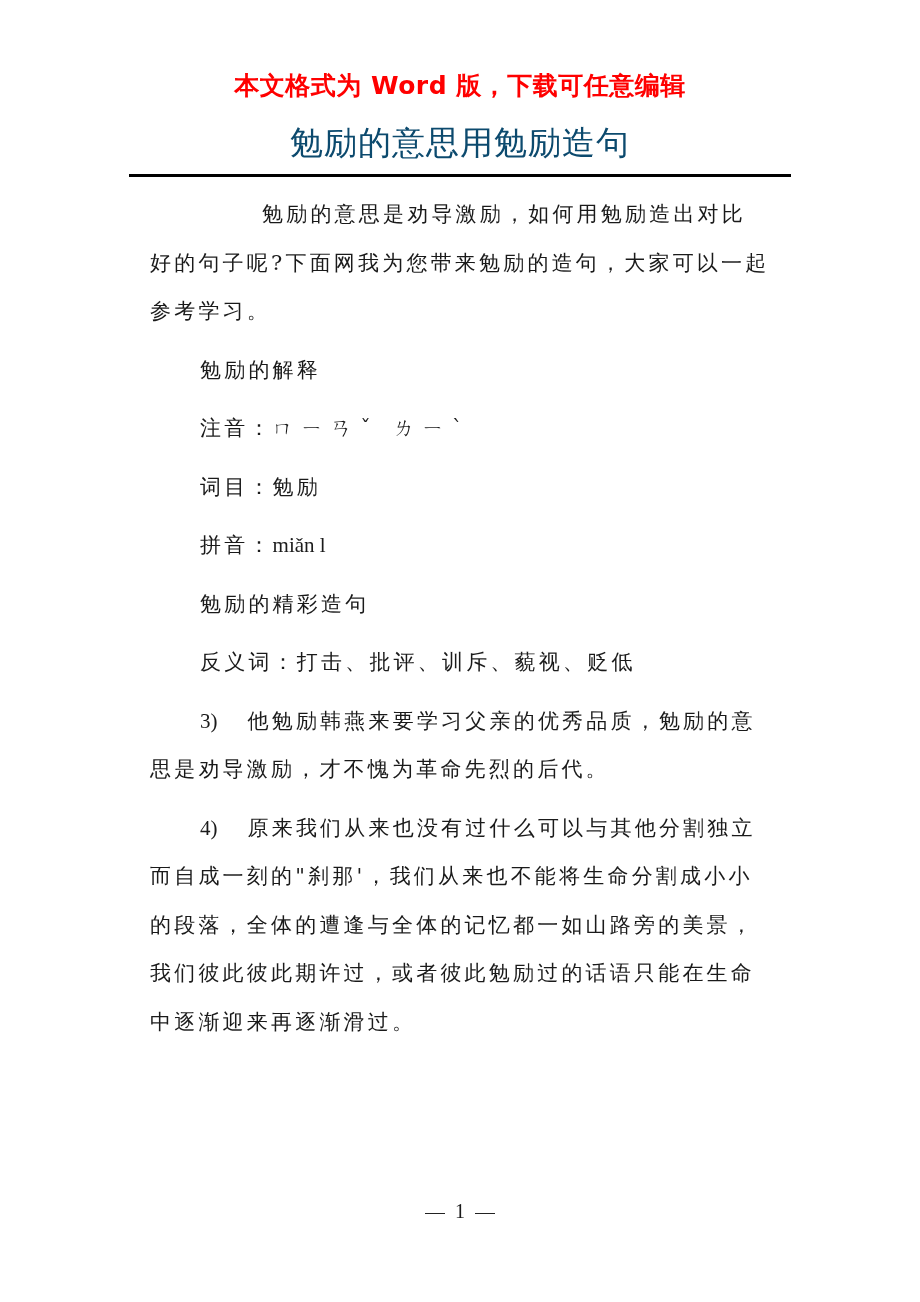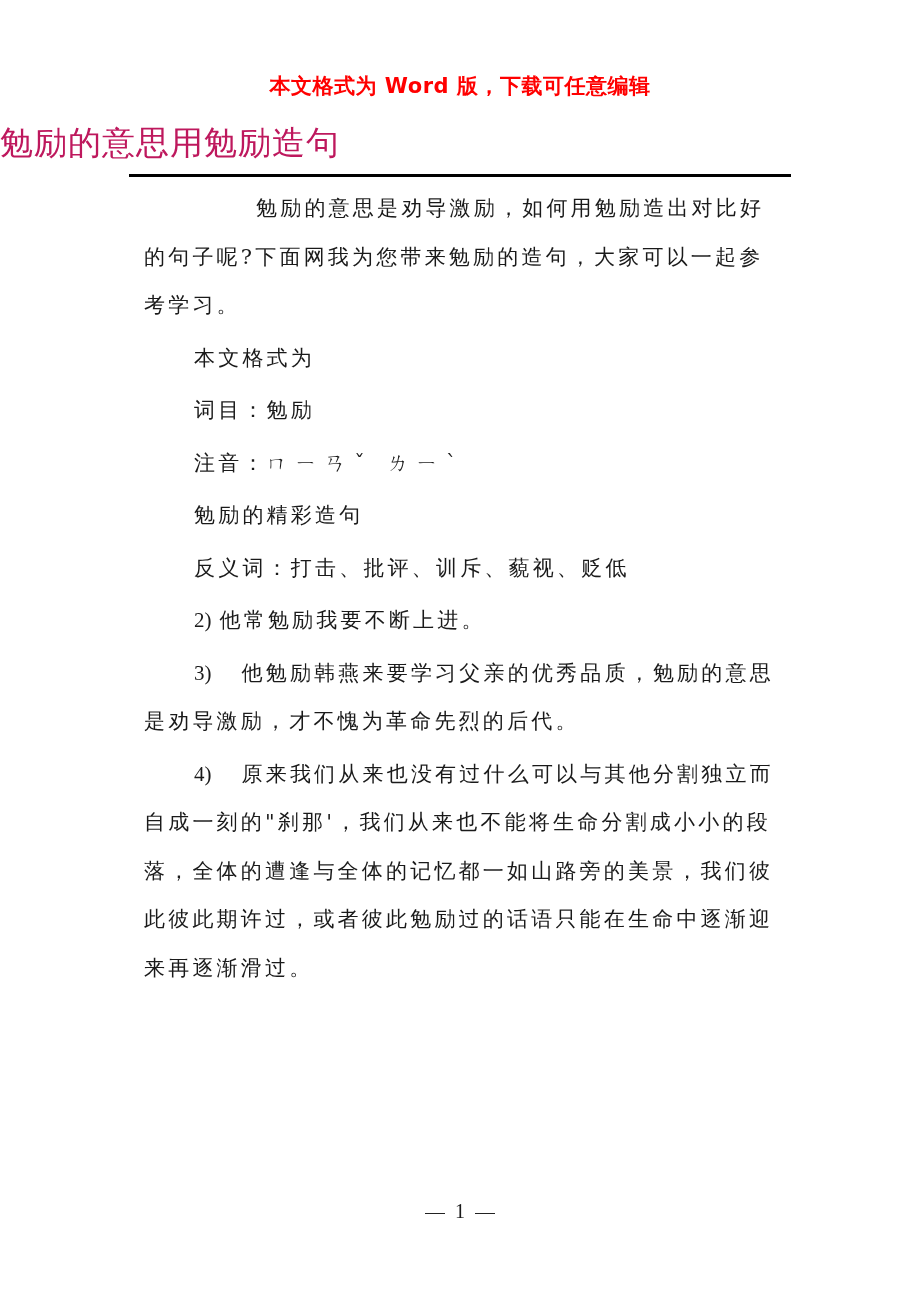--- a/index.html
+++ b/index.html
@@ -1,28 +1,28 @@
 <!DOCTYPE html>
 <html><head>
   <meta charset="utf-8">
   <style>
     html, body { margin: 0; padding: 0; background: #ffffff; }
     body { width: 920px; height: 1302px; position: relative; overflow: hidden;
            font-family: "DejaVu Serif", "Liberation Serif", serif; color: #1a1a1a; }
     .page { position: absolute; left: 0; top: 0; width: 920px; height: 1302px; }
     .banner { position: absolute; top: 66px; left: 0; width: 920px; text-align: center;
               font-family: "DejaVu Sans", "Liberation Sans", sans-serif; font-weight: bold;
-              font-size: 21px; line-height: 40px; color: #ff0000; letter-spacing: 0.5px; }
-    .title { position: absolute; top: 118px; left: 0; width: 920px; 
+              font-size: 25px; line-height: 40px; color: #ff0000; letter-spacing: 0.5px; }
+    .title { position: absolute; top: 118px; left: 0; width: 920px; text-align: center;
              font-family: "DejaVu Sans", "Liberation Sans", sans-serif;
-             font-size: 33px; line-height: 50px; color: #be185d; letter-spacing: 1px; }
+             font-size: 33px; line-height: 50px; color: #0c4a6e; letter-spacing: 1px; }
     .rule { position: absolute; top: 174px; left: 129px; width: 662px; height: 3px; background: #000; }
     .body { position: absolute; top: 180px; left: 140px; width: 640px; font-size: 21px;
             line-height: 48.5px; letter-spacing: 3.2px; }
-    .p { margin: 4px; }
+    .p { margin: 10px; }
     .indent-intro { text-indent: 112px; }
     .indent { padding-left: 50px; }
     .num-indent { text-indent: 50px; }
     .num { letter-spacing: 0; font-family: "Liberation Serif", serif; }
     .gap { display: inline-block; width: 30px; }
     .gap-s { display: inline-block; width: 8px; }
     .footer { position: absolute; top: 1196px; left: 0; width: 920px; text-align: center;
               font-family: "Liberation Serif", serif; font-size: 20px; line-height: 30px; }
     .footer .dash { display: inline-block; width: 20px; height: 1px; background: #222; vertical-align: middle; margin: 0 10px; }
   </style>
@@ -30,36 +30,36 @@
 <body>
 
 <div class="page">
   <div class="banner">本文格式为 Word 版，下载可任意编辑</div>
   <div class="title">勉励的意思用勉励造句</div>
   <div class="rule"></div>
 
   <div class="body">
     <p class="p indent-intro">勉励的意思是劝导激励，如何用勉励造出对比好的句子呢?下面网我为您带来勉励的造句，大家可以一起参考学习。</p>
 
-    <p class="p indent">本文格式为</p>
+    <p class="p indent">勉励的解释</p>
+    <p class="p indent">
+      <span>注音：</span><span style="letter-spacing:8px;">ㄇㄧㄢˇ ㄌㄧˋ</span>
+    </p>
     <p class="p indent">
       <span>词目：</span><span>勉励</span>
     </p>
     <p class="p indent">
-      <span>注音：</span><span style="letter-spacing:8px;">ㄇㄧㄢˇ ㄌㄧˋ</span>
+      <span>拼音：</span><span class="num">miǎn l</span>
     </p>
     <p class="p indent">勉励的精彩造句</p>
 
     <p class="p indent">
       <span>反义词：</span><span>打击、批评、训斥、藐视、贬低</span>
     </p>
 
-    <p class="p num-indent">
-      <span class="num">2)</span><span class="gap-s"></span><span>他常勉励我要不断上进。</span>
-    </p>
     <p class="p num-indent">
       <span class="num">3)</span><span class="gap"></span><span>他勉励韩燕来要学习父亲的优秀品质，勉励的意思是劝导激励，才不愧为革命先烈的后代。</span>
     </p>
     <p class="p num-indent">
       <span class="num">4)</span><span class="gap"></span><span>原来我们从来也没有过什么可以与其他分割独立而自成一刻的"刹那'，我们从来也不能将生命分割成小小的段落，全体的遭逢与全体的记忆都一如山路旁的美景，我们彼此彼此期许过，或者彼此勉励过的话语只能在生命中逐渐迎来再逐渐滑过。</span>
     </p>
   </div>
 
   <div class="footer">
     <span class="dash"></span><span>1</span><span class="dash"></span>

